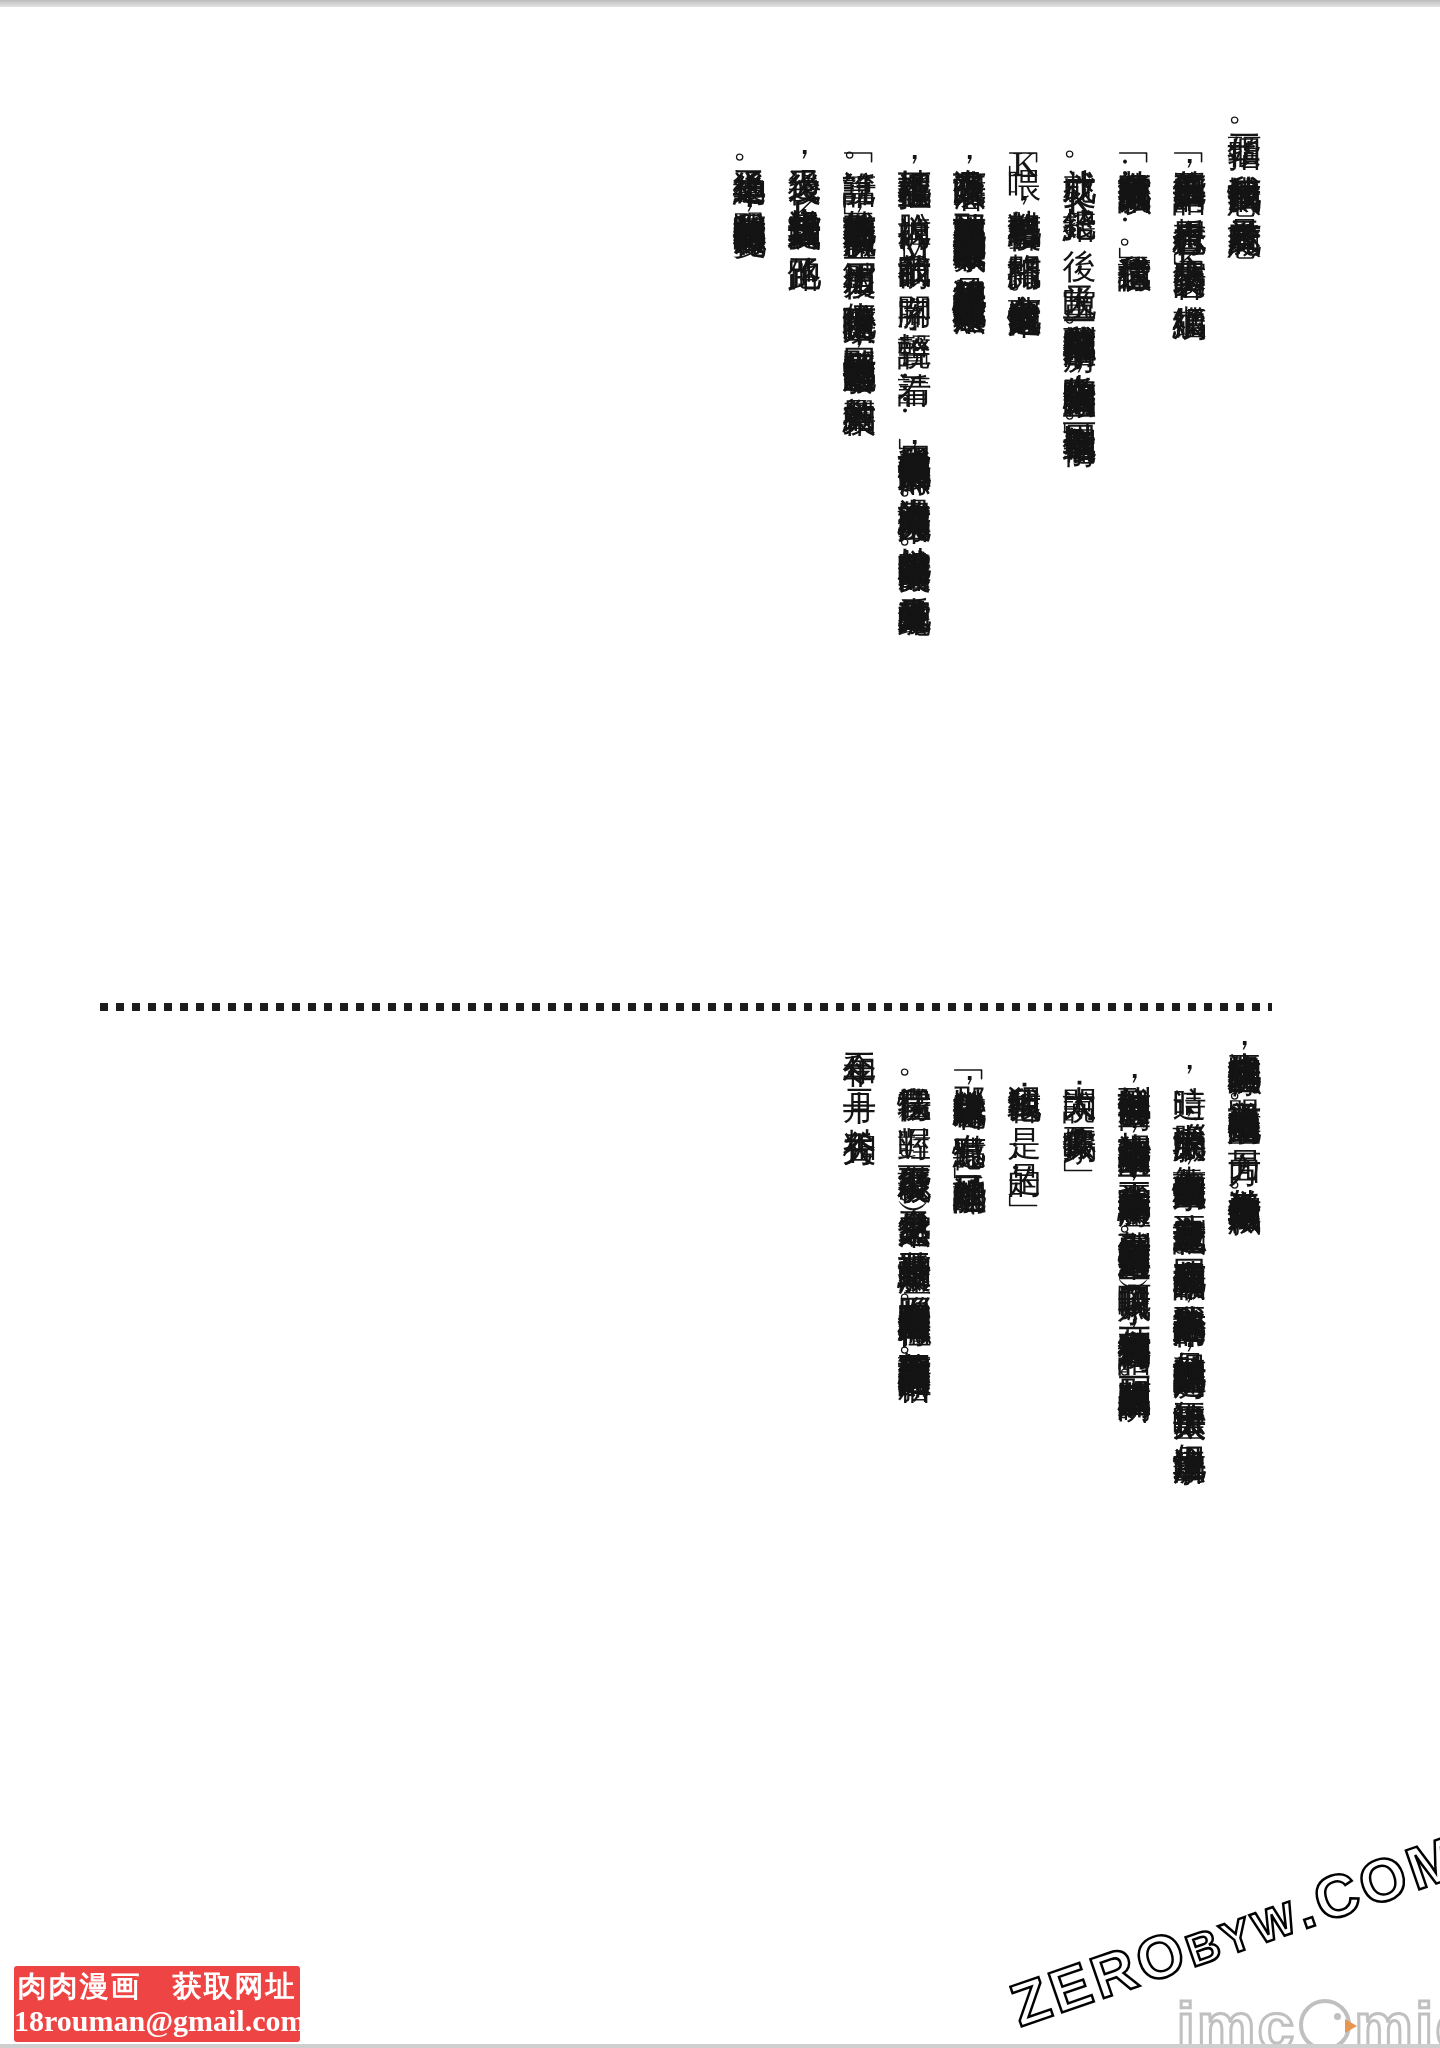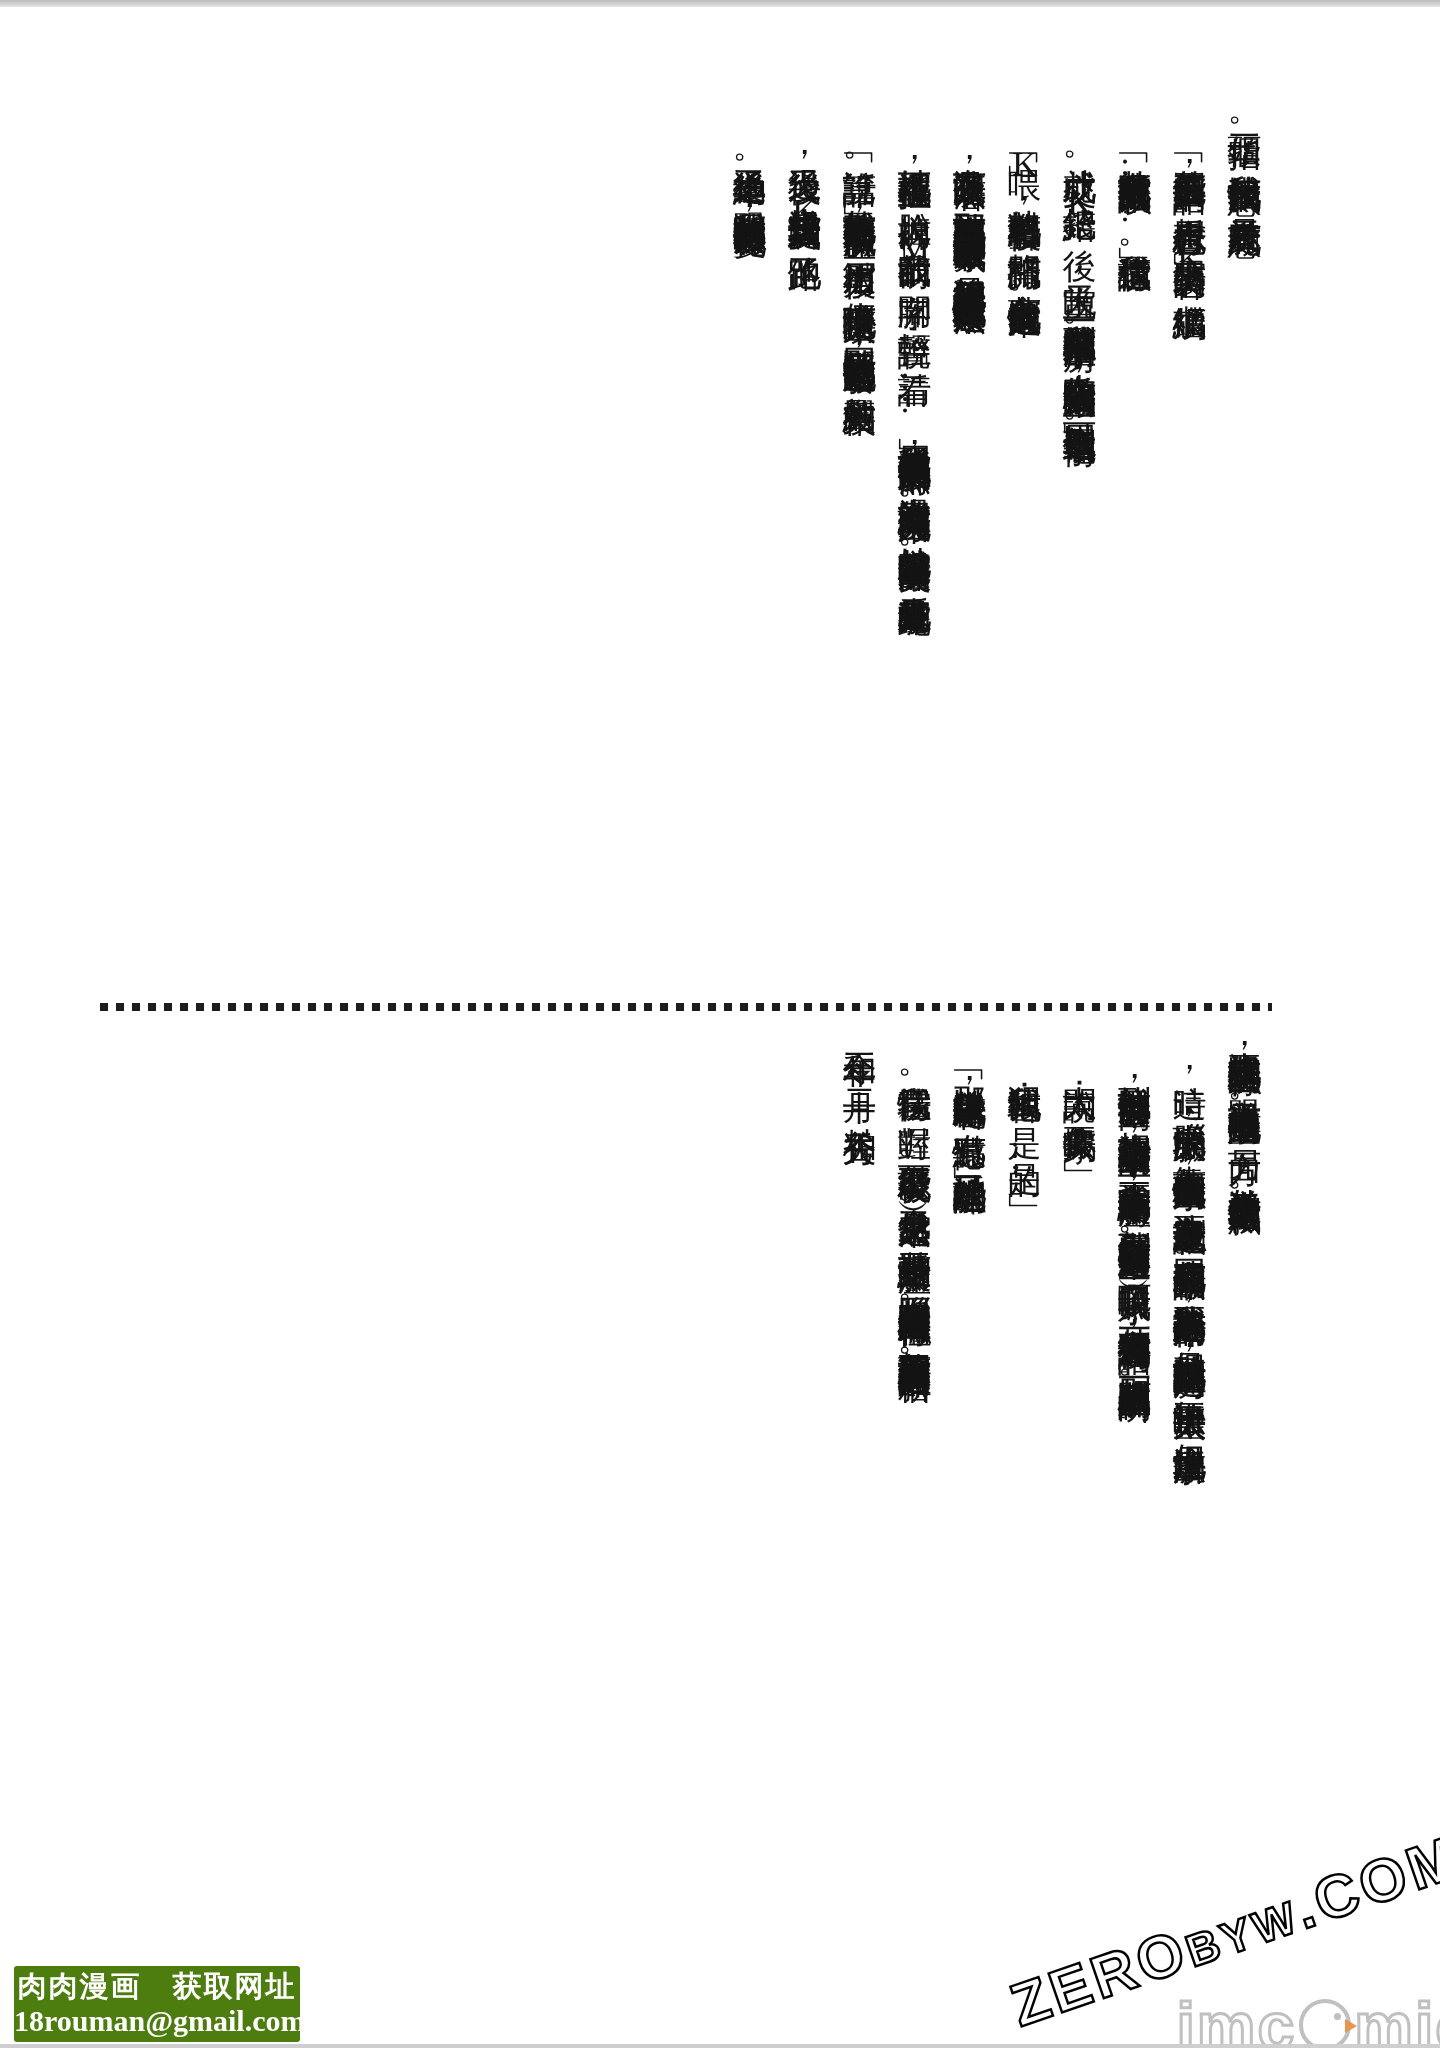--- a/index.html
+++ b/index.html
@@ -28,21 +28,21 @@
   .sig{text-indent:14em;}
 
   .dotted-sep{
     position:absolute;top:1003px;left:100px;width:1172px;height:8px;
     background:repeating-linear-gradient(90deg,#1c1c1c 0 8px,transparent 8px 16px);
   }
 
   
   .rouman-box{
     position:absolute;left:14px;top:1966px;width:286px;height:76px;
-    background:#4d7c0f;border-radius:3px;
+    background:#ef4444;border-radius:3px;
     display:flex;flex-direction:column;justify-content:center;
     text-align:center;color:#ffffff;
   }
   .rouman-line1{
     font-family:"Liberation Sans","DejaVu Sans",sans-serif;
     font-weight:bold;font-size:29px;line-height:34px;letter-spacing:2px;
   }
   .rouman-line2{
     font-family:"Liberation Serif","DejaVu Serif",serif;
     font-weight:bold;font-size:30px;line-height:36px;letter-spacing:0px;

